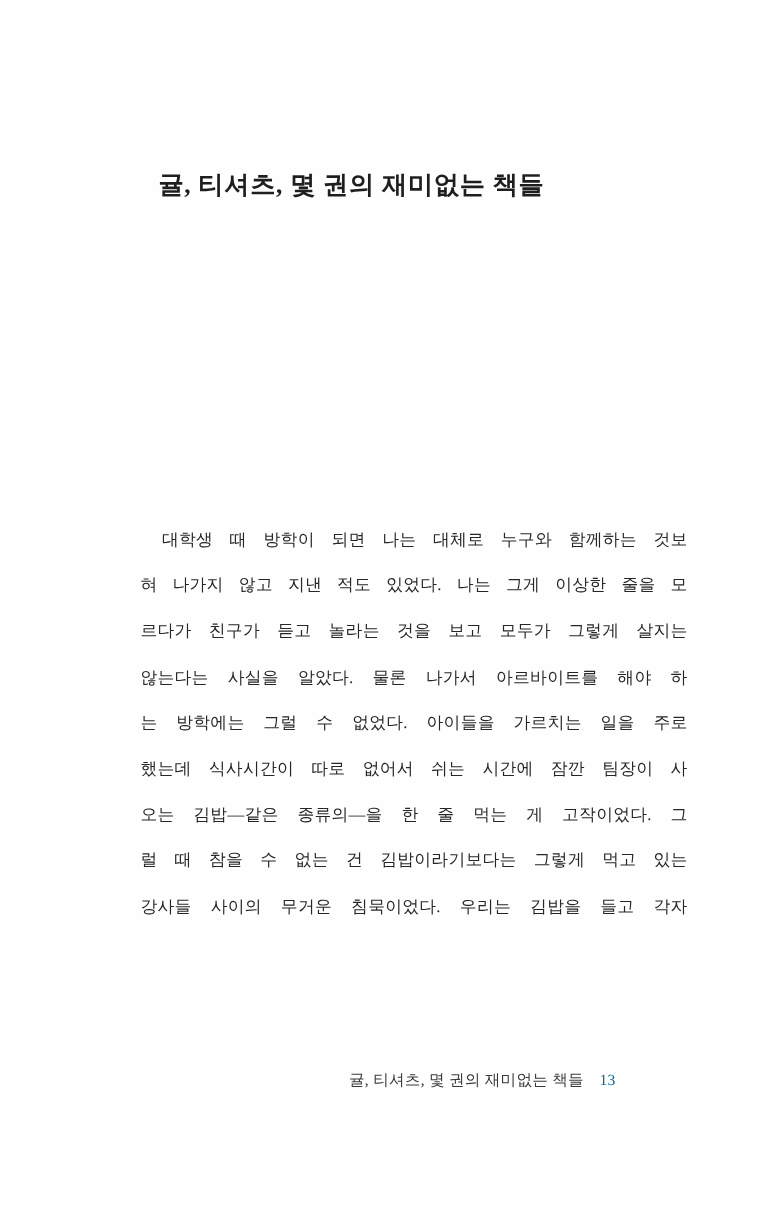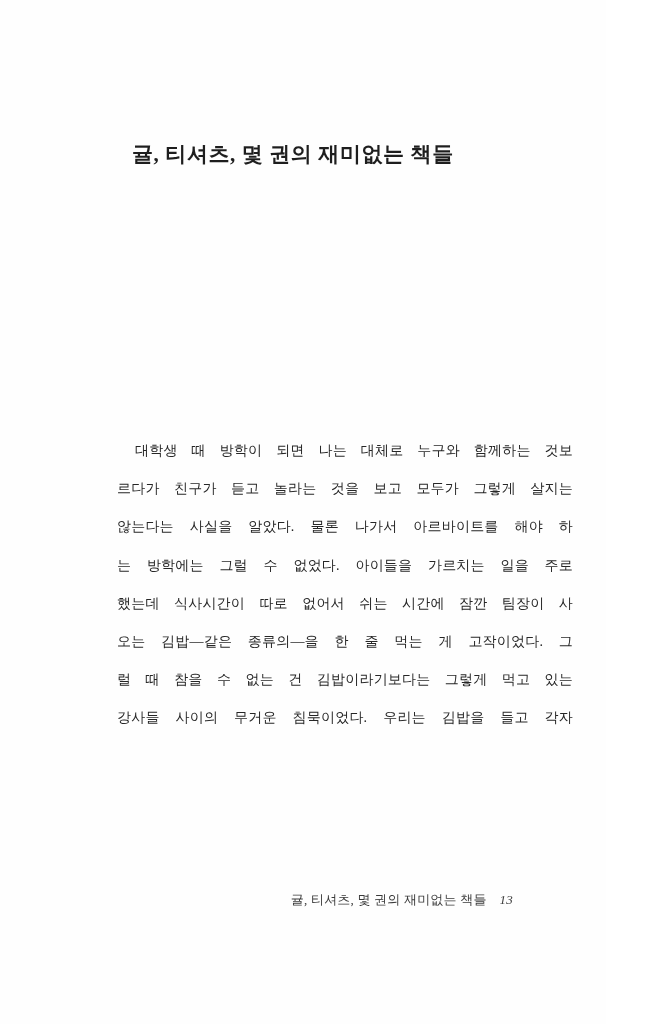--- a/index.html
+++ b/index.html
@@ -51,33 +51,33 @@
     right: 93px;
     top: 891px;
     font-size: 13px;
     color: #3a3a3a;
     letter-spacing: 0.2px;
     white-space: nowrap;
   }
   .page-footer .page-number {
     display: inline-block;
     margin-left: 13px;
-    color: #404040;
-    font-style: italic;
+    color: #0369a1;
   }
 </style>
 </head>
 <body>
 
 <div class="page">
 
   <h1 class="chapter-title">귤, 티셔츠, 몇 권의 재미없는 책들</h1>
 
   <div class="body-text">
     <div class="line first">대학생 때 방학이 되면 나는 대체로 누구와 함께하는 것보</div>
+    <div class="line">혀 나가지 않고 지낸 적도 있었다. 나는 그게 이상한 줄을 모</div>
     <div class="line">르다가 친구가 듣고 놀라는 것을 보고 모두가 그렇게 살지는</div>
     <div class="line">않는다는 사실을 알았다. 물론 나가서 아르바이트를 해야 하</div>
     <div class="line">는 방학에는 그럴 수 없었다. 아이들을 가르치는 일을 주로</div>
     <div class="line">했는데 식사시간이 따로 없어서 쉬는 시간에 잠깐 팀장이 사</div>
     <div class="line">오는 김밥—같은 종류의—을 한 줄 먹는 게 고작이었다. 그</div>
     <div class="line">럴 때 참을 수 없는 건 김밥이라기보다는 그렇게 먹고 있는</div>
     <div class="line">강사들 사이의 무거운 침묵이었다. 우리는 김밥을 들고 각자</div>
   </div>
 
   <div class="page-footer">

